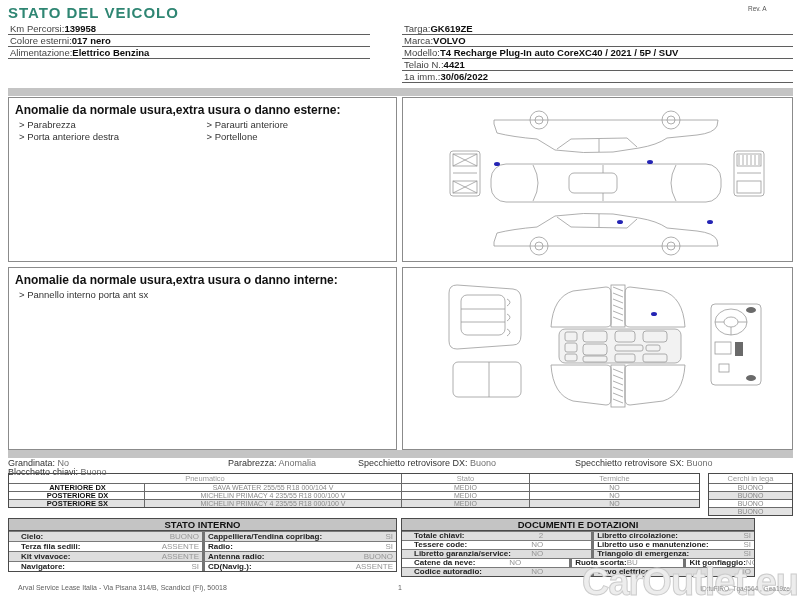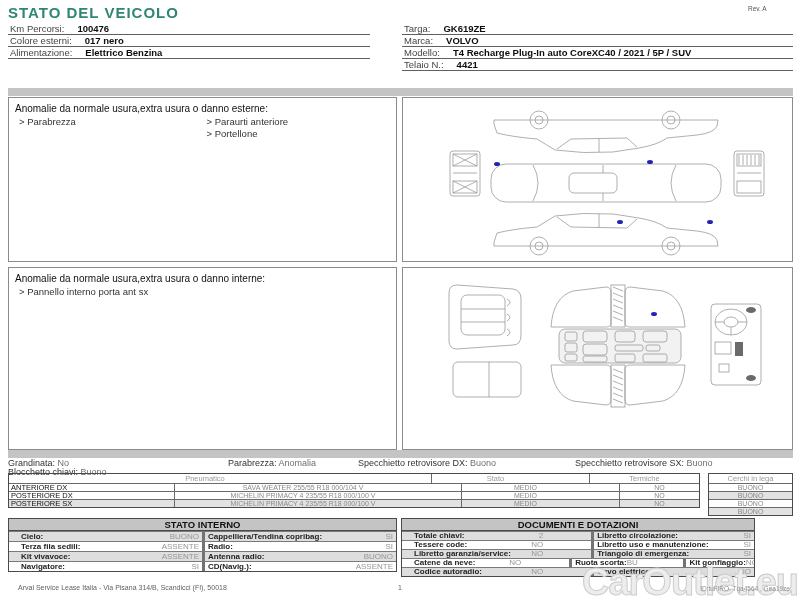--- a/index.html
+++ b/index.html
@@ -4,56 +4,56 @@
 <style>
   html,body{margin:0;padding:0;background:#ffffff;}
   .page{position:relative;width:800px;height:600px;background:#fff;overflow:hidden;
         font-family:"Liberation Sans","DejaVu Sans",sans-serif;color:#222;}
   .abs{position:absolute;}
 
   
   .doc-title{left:8px;top:4px;font-size:15px;font-weight:bold;letter-spacing:1px;color:#2f8673;}
   .rev{left:748px;top:5px;font-size:6.5px;color:#555;}
   .info-block{display:flex;flex-direction:column;}
-  .info-row{display:flex;gap:13px;border-bottom:1px solid #5f5f5f;padding:1px 2px 1px 2px;
+  .info-row{display:flex;gap:0;border-bottom:1px solid #5f5f5f;padding:1px 2px 1px 2px;
             font-size:9.5px;line-height:10px;height:12px;box-sizing:border-box;}
   .info-row .lbl{color:#444;}
   .info-row .val{font-weight:bold;color:#0d0d0d;white-space:nowrap;}
 
   
   .gray-bar{left:8px;width:785px;height:8px;background:#c4c4c4;}
 
   
   .panel{border:1px solid #8b8b8b;background:#fff;box-sizing:border-box;}
-  .panel-heading{font-size:10px;font-weight:normal;color:#111;padding:5px 6px 2px 6px;}
+  .panel-heading{font-size:12px;font-weight:bold;color:#111;padding:5px 6px 2px 6px;}
   .anomaly-cols{display:flex;padding:0 6px;}
   .anomaly-col{width:195px;display:flex;flex-direction:column;}
   .anomaly-item{font-size:9.5px;color:#333;line-height:12px;padding-left:4px;}
 
   
   svg.diagram path, svg.diagram rect, svg.diagram line, svg.diagram circle, svg.diagram ellipse
     {stroke:#9a9a9a;stroke-width:0.8;fill:none;}
   svg.diagram .fill-light{fill:#f2f2f2;}
   svg.diagram .fill-dark{fill:#6a6a6a;stroke:none;}
   svg.diagram .marker{stroke:none;}
 
   
   .cond-item{font-size:9px;color:#333;white-space:nowrap;}
   .cond-item .cv{color:#6f6f6f;}
 
   
   .tire-main{left:8px;top:473px;width:692px;border:1px solid #4a4a4a;box-sizing:border-box;}
   .tire-cerchi{left:708px;top:473px;width:85px;border:1px solid #4a4a4a;box-sizing:border-box;}
-  .trow{display:flex;height:8px;box-sizing:border-box;border-top:1px solid #6a6a6a;gap:30px;}
+  .trow{display:flex;height:8px;box-sizing:border-box;border-top:1px solid #6a6a6a;}
   .trow.thead{height:9px;border-top:none;}
   .tcell{box-sizing:border-box;border-left:1px solid #6a6a6a;overflow:hidden;white-space:nowrap;
          font-size:7px;line-height:8px;color:#8a8a8a;text-align:center;}
   .tcell:first-child{border-left:none;}
   .th{color:#9a9a9a;font-size:7.5px;line-height:9px;}
-  .c-pneu{width:392px;} .c-pos{width:135px;text-align:left;font-weight:normal;color:#111;
+  .c-pneu{width:392px;} .c-pos{width:135px;text-align:center;font-weight:bold;color:#111;
          font-size:7.5px;padding-left:2px;} .c-tire{width:257px;} .c-stato{width:128px;} .c-term{flex:1;}
   .zebra{background:#e2e2e2;}
   .cerchi-cell{height:8px;box-sizing:border-box;border-top:1px solid #6a6a6a;font-size:7px;
                line-height:8px;color:#8a8a8a;text-align:center;}
   .cerchi-head{height:9px;border-top:none;font-size:7.5px;line-height:9px;color:#9a9a9a;text-align:center;}
 
   
   .kv-table{border:1px solid #4a4a4a;box-sizing:border-box;background:#fff;}
   .kv-head{background:#c4c4c4;font-weight:bold;text-align:center;font-size:9.5px;height:11px;
            line-height:11px;border-bottom:1px solid #4a4a4a;color:#111;}
@@ -81,21 +81,21 @@
 <body>
 
 <div class="page">
 
   <div class="abs doc-title">STATO DEL VEICOLO</div>
   <div class="abs rev">Rev. A</div>
 
   <div class="abs info-block" style="left:8px;top:23px;width:362px;">
     <div class="info-row">
       <span class="lbl">Km Percorsi:</span>
-      <span class="val">100476</span>
+      <span class="val">139958</span>
     </div>
     <div class="info-row">
       <span class="lbl">Colore esterni:</span>
       <span class="val">017 nero</span>
     </div>
     <div class="info-row">
       <span class="lbl">Alimentazione:</span>
       <span class="val">Elettrico Benzina</span>
     </div>
   </div>
@@ -109,30 +109,35 @@
       <span class="lbl">Marca:</span>
       <span class="val">VOLVO</span>
     </div>
     <div class="info-row">
       <span class="lbl">Modello:</span>
       <span class="val">T4 Recharge Plug-In auto CoreXC40 / 2021 / 5P / SUV</span>
     </div>
     <div class="info-row">
       <span class="lbl">Telaio N.:</span>
       <span class="val">4421</span>
+    </div>
+    <div class="info-row">
+      <span class="lbl">1a imm.:</span>
+      <span class="val">30/06/2022</span>
     </div>
   </div>
 
   <div class="abs gray-bar" style="top:88px;"></div>
 
   <div class="abs panel" style="left:8px;top:97px;width:389px;height:165px;">
     <div class="panel-heading">Anomalie da normale usura,extra usura o danno esterne:</div>
     <div class="anomaly-cols">
       <div class="anomaly-col">
         <div class="anomaly-item">&gt; Parabrezza</div>
+        <div class="anomaly-item">&gt; Porta anteriore destra</div>
       </div>
       <div class="anomaly-col">
         <div class="anomaly-item">&gt; Paraurti anteriore</div>
         <div class="anomaly-item">&gt; Portellone</div>
       </div>
     </div>
   </div>
 
   <div class="abs panel" style="left:402px;top:97px;width:391px;height:165px;">
     <svg class="diagram" width="389" height="163" viewBox="0 0 389 163">

